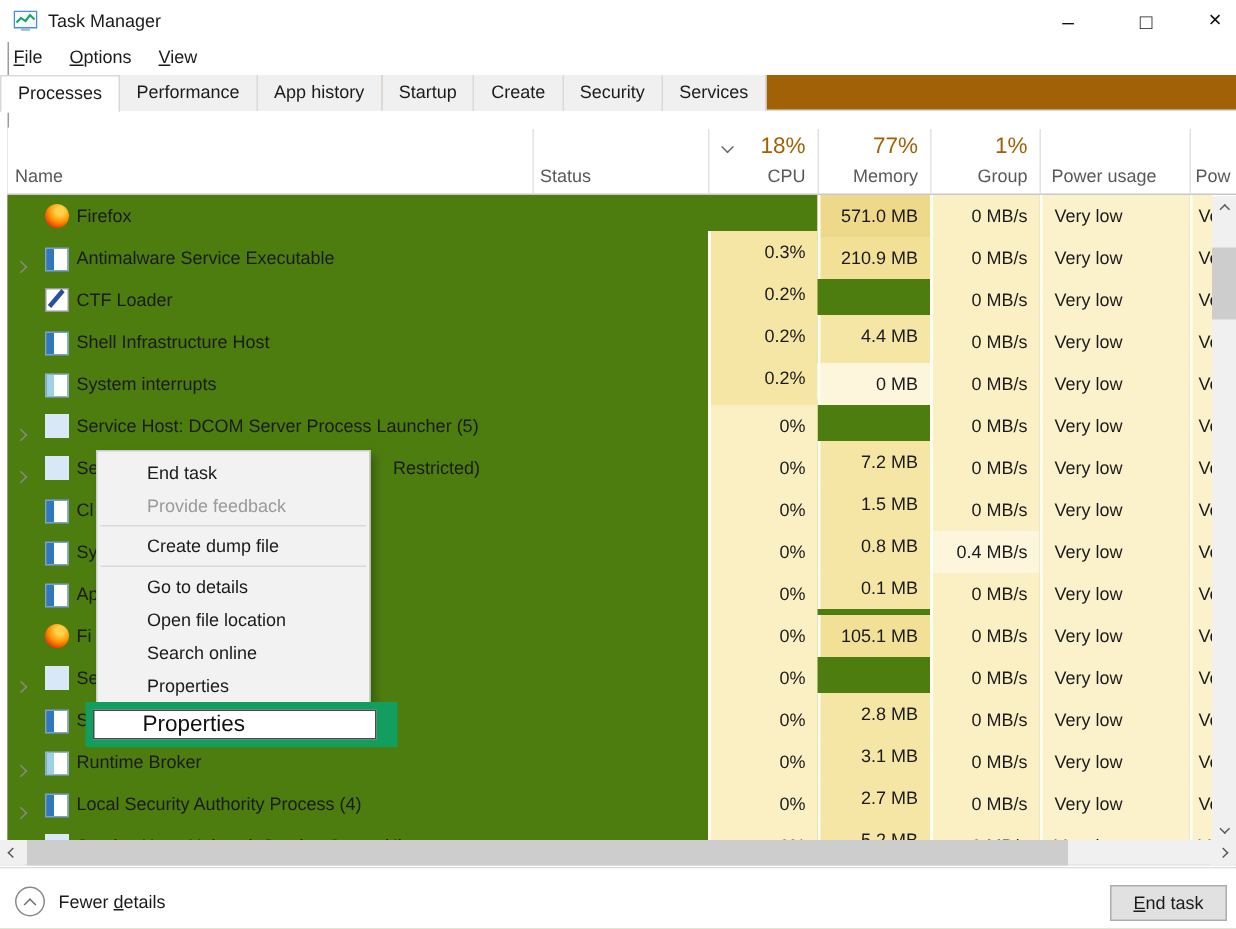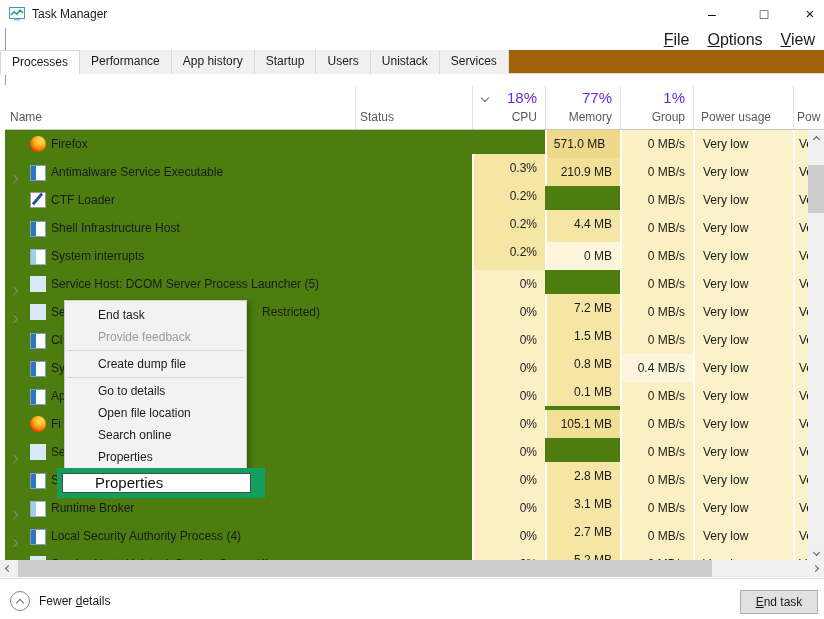--- a/index.html
+++ b/index.html
@@ -11,36 +11,36 @@
   
   #left-edge { left:5px; top:10px; width:1px; height:567px; background:#9b9b9b; }
 
   
   #titlebar { left:0; top:0; width:824px; height:28px; background:#fff; }
   #app-icon { left:9px; top:7px; width:16px; height:14px; }
   #title-text { left:32px; top:7px; font-size:12px; }
   .winctl { top:0; width:40px; height:28px; text-align:center; line-height:28px; font-size:14px; color:#111; cursor:default; }
 
   
-  #menubar { left:0; top:28px; width:824px; height:22px; font-size:16px;text-align:right; }
+  #menubar { left:0; top:28px; width:824px; height:22px; font-size:12px; }
   .menu-item { display:inline-block; padding:3px 9px; }
   .menu-item:first-child { padding-left:9px; }
   .key { text-decoration:underline; }
 
   
   #tabstrip { left:0; top:50px; width:824px; height:24px; background:#a16207; border-bottom:1px solid #d9d9d9; }
   .tab { float:left; height:24px; padding:4px 11px 0 11px; font-size:12px; color:#1b1b1b;
          border-right:1px solid #d9d9d9; background:#f0f0f0; }
   .tab.active { background:#fff; border:1px solid #d9d9d9; border-bottom:1px solid #fff; height:25px; margin-bottom:-1px; }
 
   
   #thead { left:5px; top:85px; width:819px; height:45px; background:#fff; border-bottom:1px solid #c8c8c8; }
   .colsep { position:absolute; top:1px; width:1px; height:43px; background:#e2e2e2; }
   .h-small { position:absolute; font-size:12px; color:#595959; bottom:5px; }
-  .h-big { position:absolute; font-size:15px; color:#6d28d9; top:4px; }
+  .h-big { position:absolute; font-size:15px; color:#a16207; top:4px; }
   .right { text-align:right; }
 
   
   .chev { display:inline-block; width:6px; height:6px; border-right:1.5px solid #666; border-bottom:1.5px solid #666; }
   .chev.r { transform:rotate(-45deg); }
   .chev.d { transform:rotate(45deg); }
   .chev.u { transform:rotate(-135deg); }
   .chev.l { transform:rotate(135deg); }
 
   
@@ -52,21 +52,21 @@
   .prow .pname { position:absolute; left:46px; top:7px; font-size:12px; white-space:nowrap; }
   .prow .ptail { position:absolute; left:257px; top:7px; font-size:12px; }
   .cell { position:absolute; top:0; height:28px; font-size:12px; line-height:28px;
           border-left:2px solid #fffdf4; overflow:hidden; }
   .c-cpu   { left:467px; width:73px;  text-align:right; padding-right:8px; }
   .c-mem   { left:540px; width:75px;  text-align:right; padding-right:8px; }
   .c-disk  { left:615px; width:73px;  text-align:right; padding-right:8px; }
   .c-power { left:688px; width:100px; text-align:left;  padding-left:8px; }
   .c-trend { left:788px; width:15px;  text-align:left;  padding-left:4px; }
   .sh-l  { background:#faf0c4; } .sh-m { background:#f5e6a6;margin-top:24px; } .sh-m2 { background:#f2e096; }
-  .sh-d  { background:#eed88a;text-align:center; } .sh-xl{ background:#fdf6dd; } .sh-p  { background:#fbf2cb; }
+  .sh-d  { background:#eed88a; } .sh-xl{ background:#fdf6dd; } .sh-p  { background:#fbf2cb; }
 
   
   .ic-window { border:1px solid #7aa1cf; background:linear-gradient(90deg,#2f77c0 0 38%,#fff 38%); width:15px; height:13px; margin-top:1px; }
   .ic-window2 { border:1px solid #8fb2d9; background:linear-gradient(90deg,#9ed0e8 0 38%,#fff 38%); width:15px; height:13px; margin-top:1px; }
   .ic-gear { width:15px; height:15px; background:#d9e8f7; color:#4a7fc1; font-size:12px; line-height:15px; text-align:center; }
   .ic-firefox { width:15px; height:15px; border-radius:50%;
                 background:radial-gradient(circle at 62% 30%, #ffd24a 0 18%, #ff9500 48%, #e3310f 80%); }
   .ic-pen { width:15px; height:14px; border:1px solid #999; background:#fff; position:relative; }
   .ic-pen::after { content:""; position:absolute; left:5px; top:-1px; width:3px; height:14px; background:#28509e; transform:rotate(40deg); }
 
@@ -120,22 +120,22 @@
     <div class="abs winctl" style="left:790px; font-size:15px;">×</div>
   </div>
 
   <div class="abs" id="menubar"><span class="menu-item"><span></span><span class="key">F</span><span>ile</span></span><span class="menu-item"><span></span><span class="key">O</span><span>ptions</span></span><span class="menu-item"><span></span><span class="key">V</span><span>iew</span></span></div>
 
   <div class="abs" id="tabstrip">
       <div class="tab active">Processes</div>
       <div class="tab">Performance</div>
       <div class="tab">App history</div>
       <div class="tab">Startup</div>
-      <div class="tab">Users</div>
-      <div class="tab">Unistack</div>
+      <div class="tab">Create</div>
+      <div class="tab">Security</div>
       <div class="tab">Services</div>
     </div>
 
   <div class="abs" id="thead">
     <div class="colsep" style="left:350px;"></div>
     <div class="colsep" style="left:467px;"></div>
     <div class="colsep" style="left:540px;"></div>
     <div class="colsep" style="left:615px;"></div>
     <div class="colsep" style="left:688px;"></div>
     <div class="colsep" style="left:788px;"></div>

